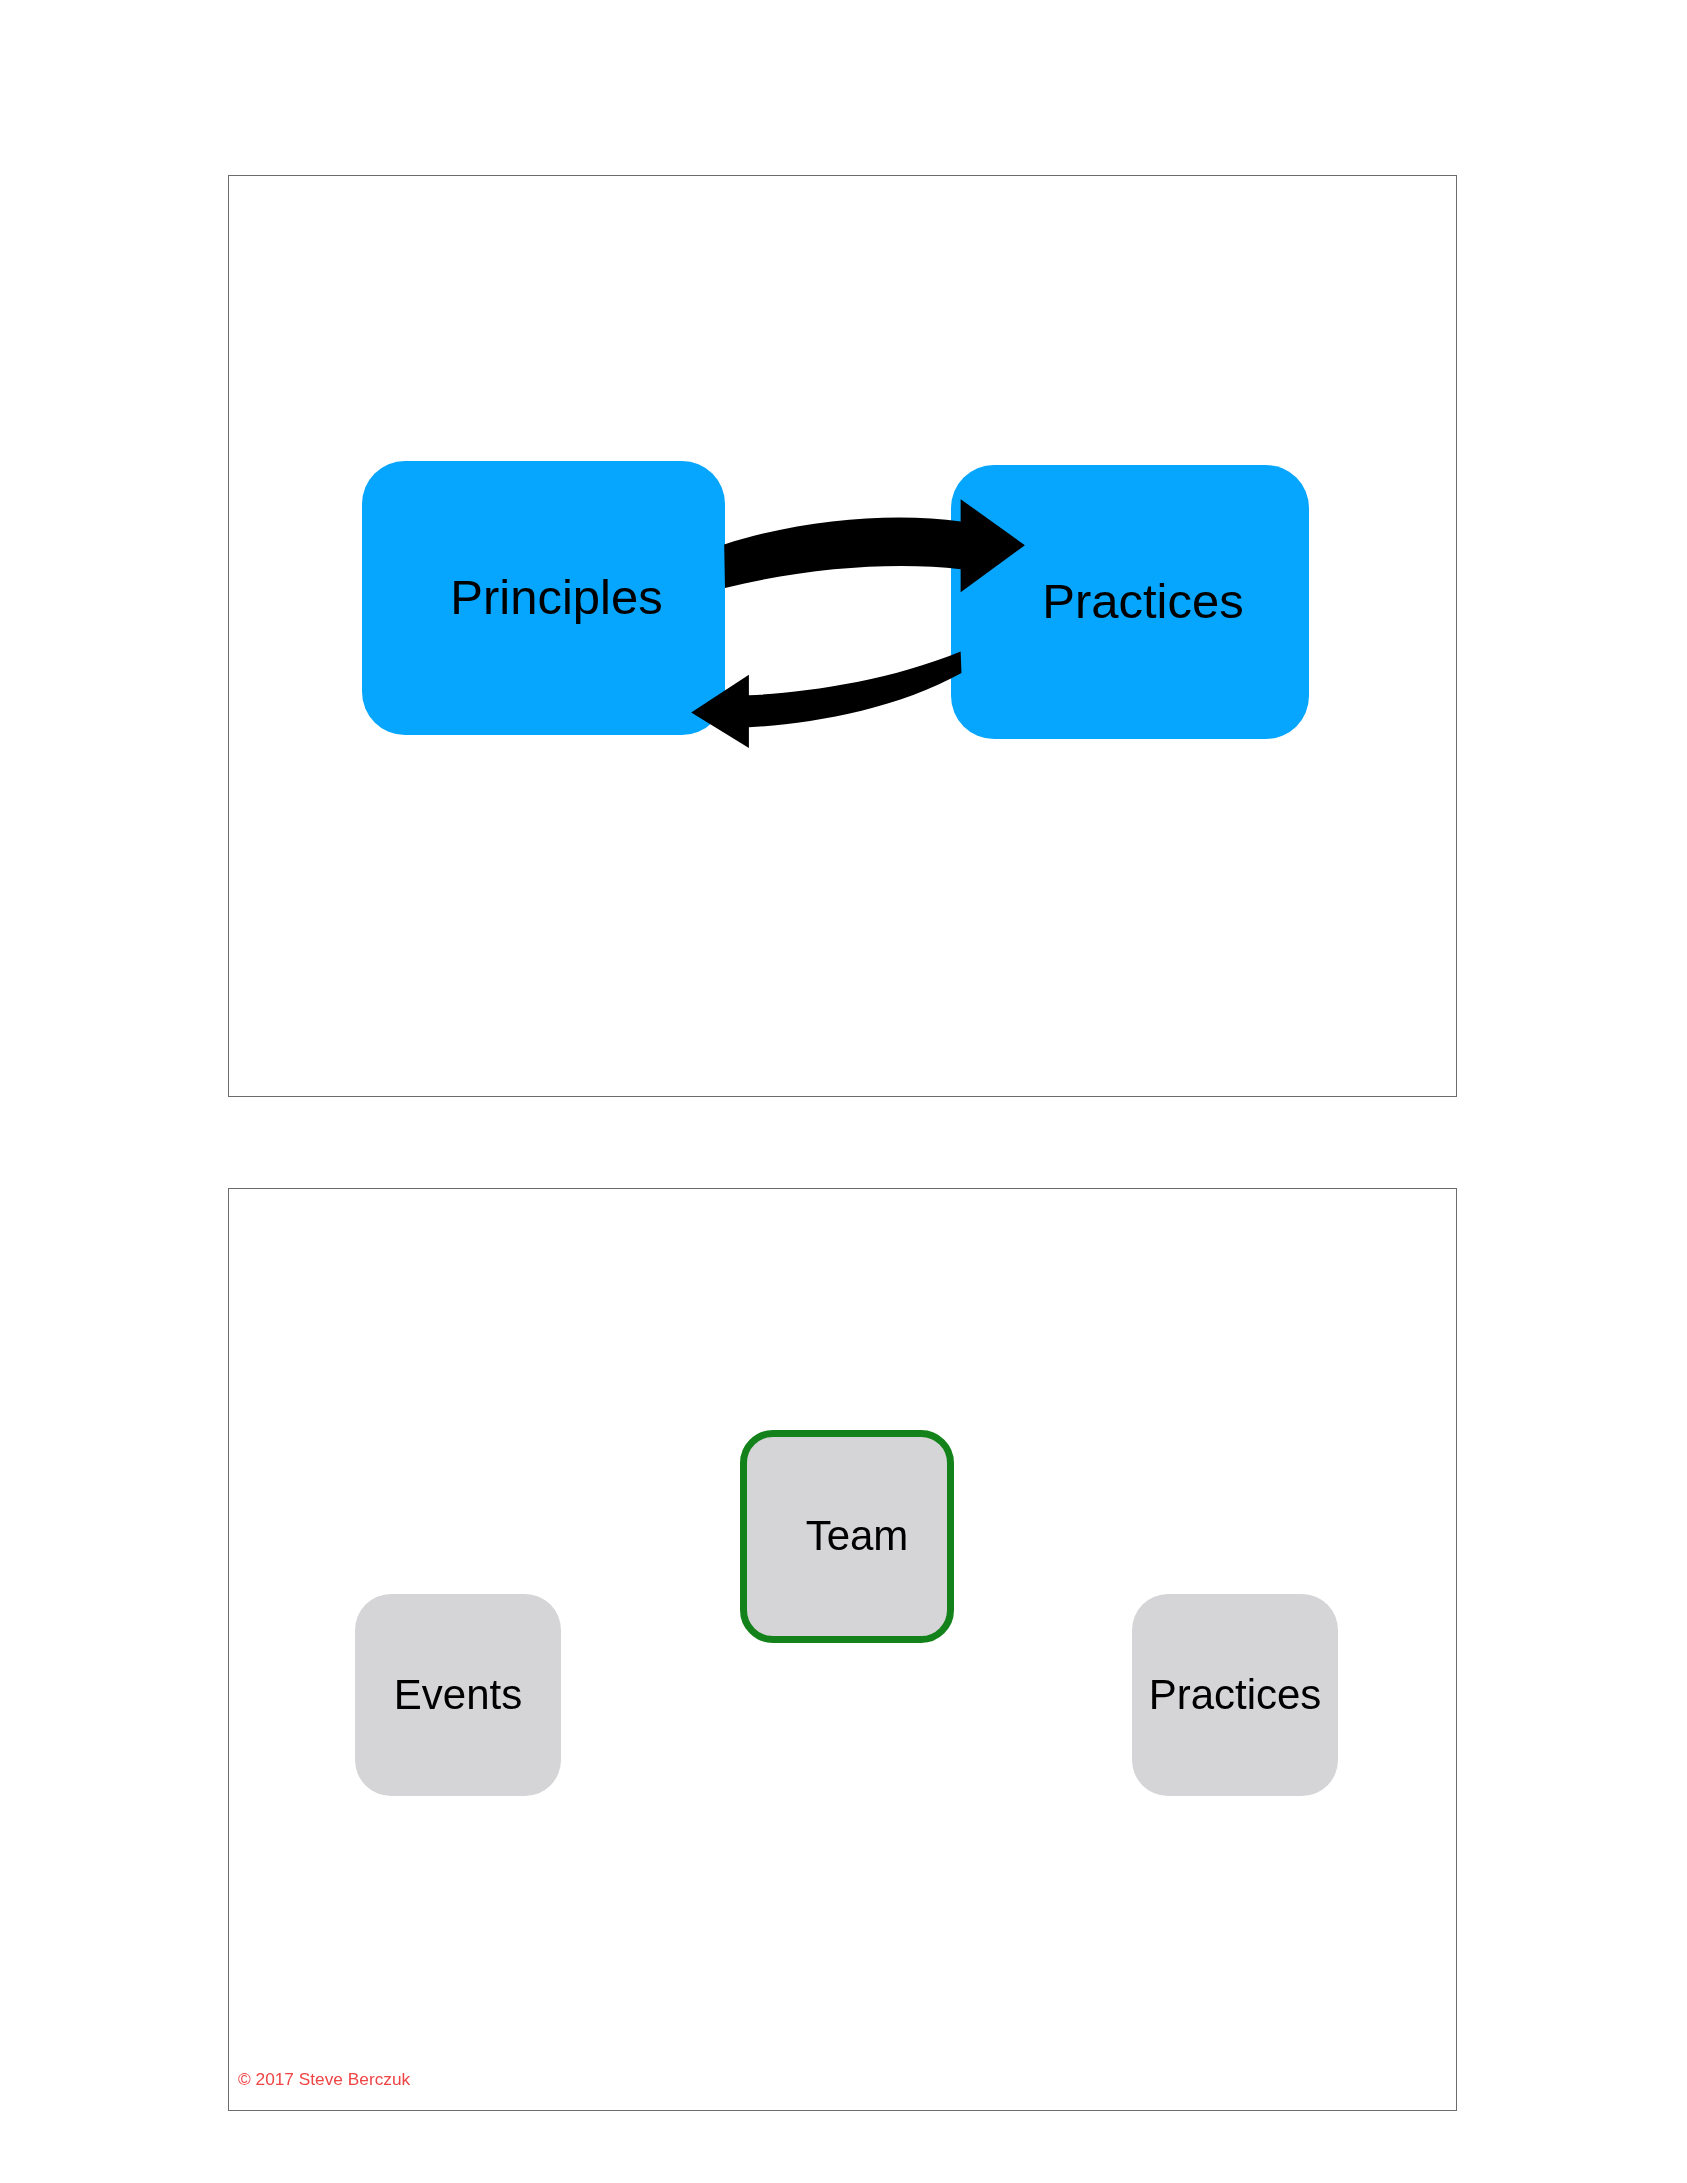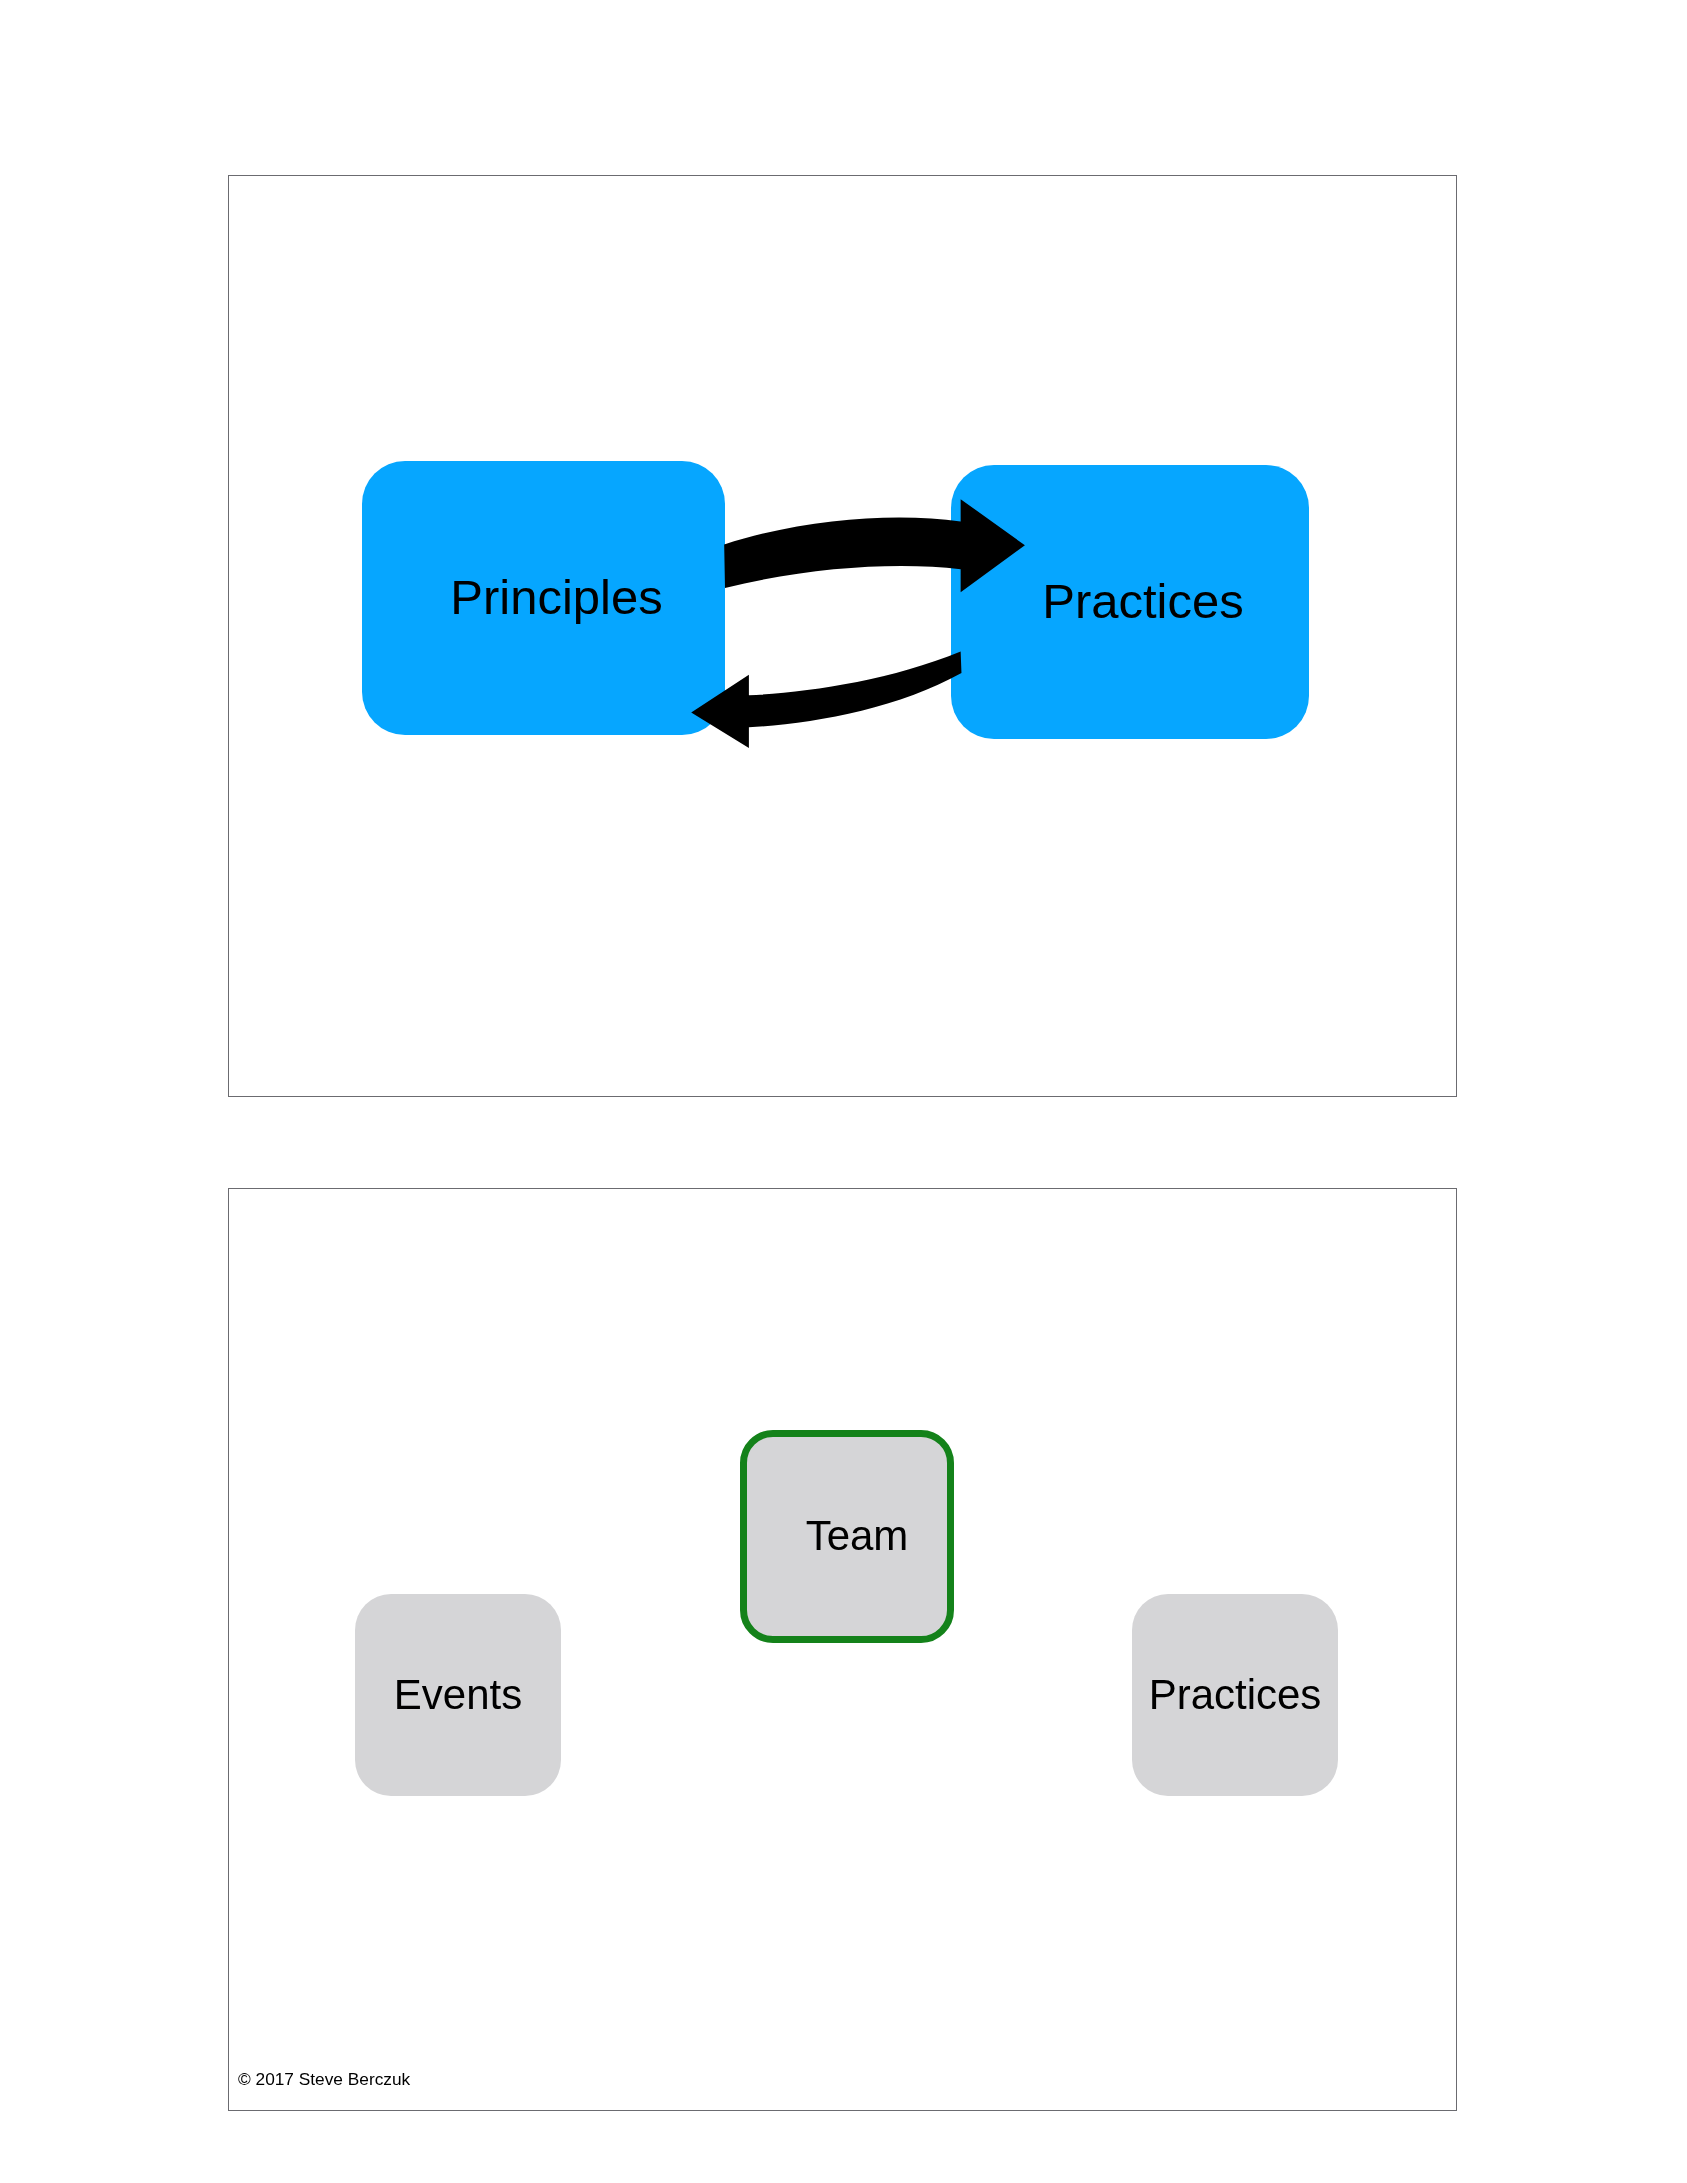--- a/index.html
+++ b/index.html
@@ -107,21 +107,21 @@
     top: 405px;
     width: 206px;
     height: 202px;
     font-size: 42px;
   }
   #copyright {
     position: absolute;
     left: 9px;
     bottom: 20px;
     font-size: 17.3px;
-    color: #000000;
+    color: #ef4444;
     white-space: nowrap;
   }
 </style>
 </head>
 <body>
 
 <div class="slide" id="slide-1">
 
   <div class="node node-blue" id="node-principles">
     <span>Principles</span>

